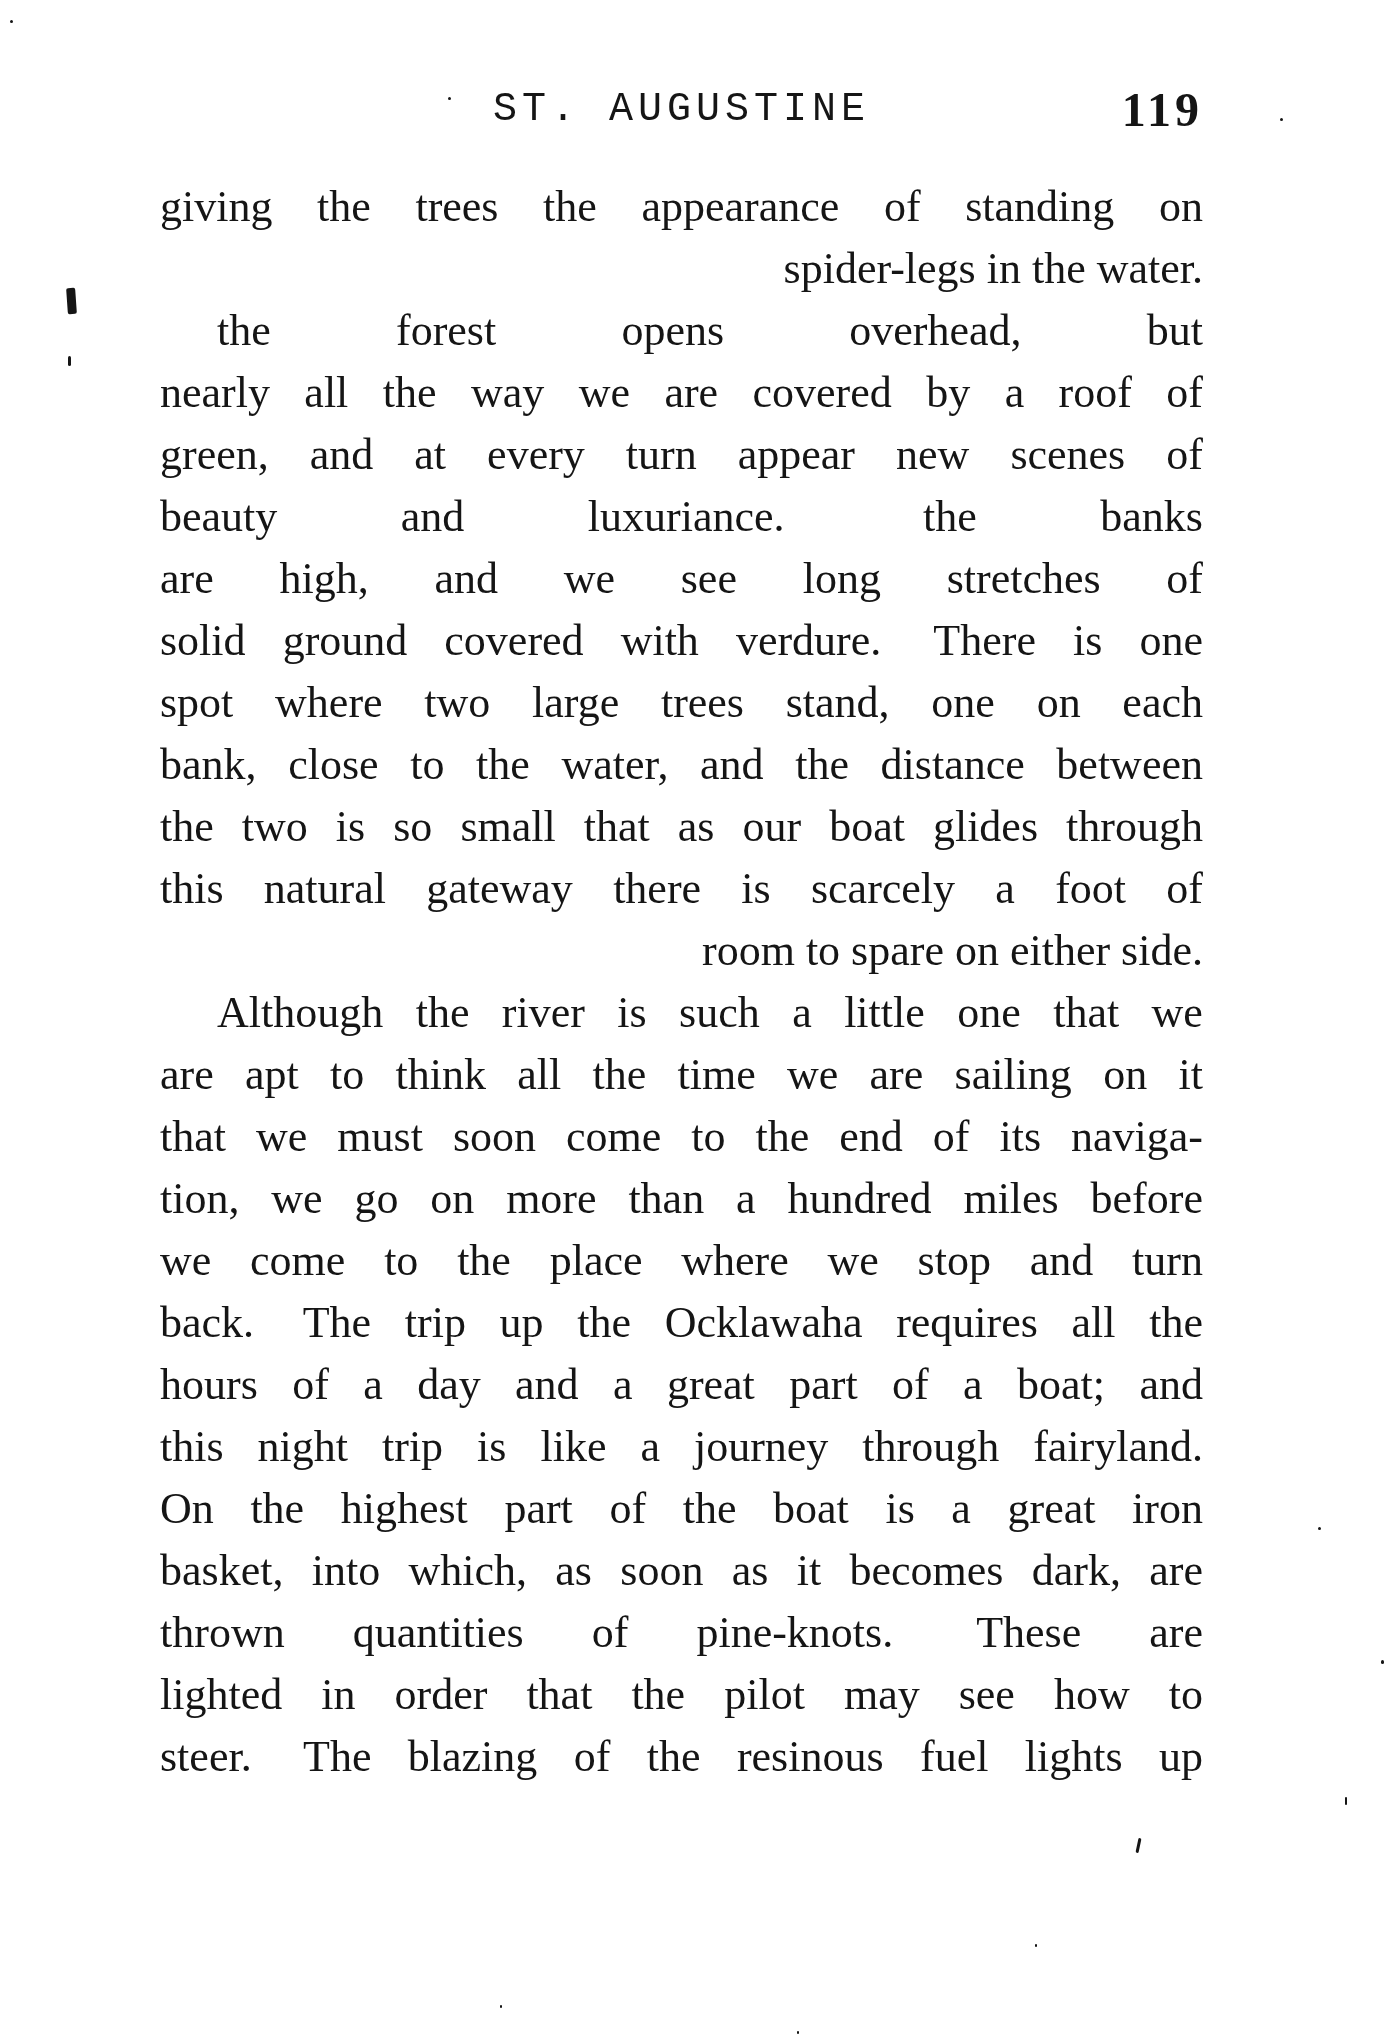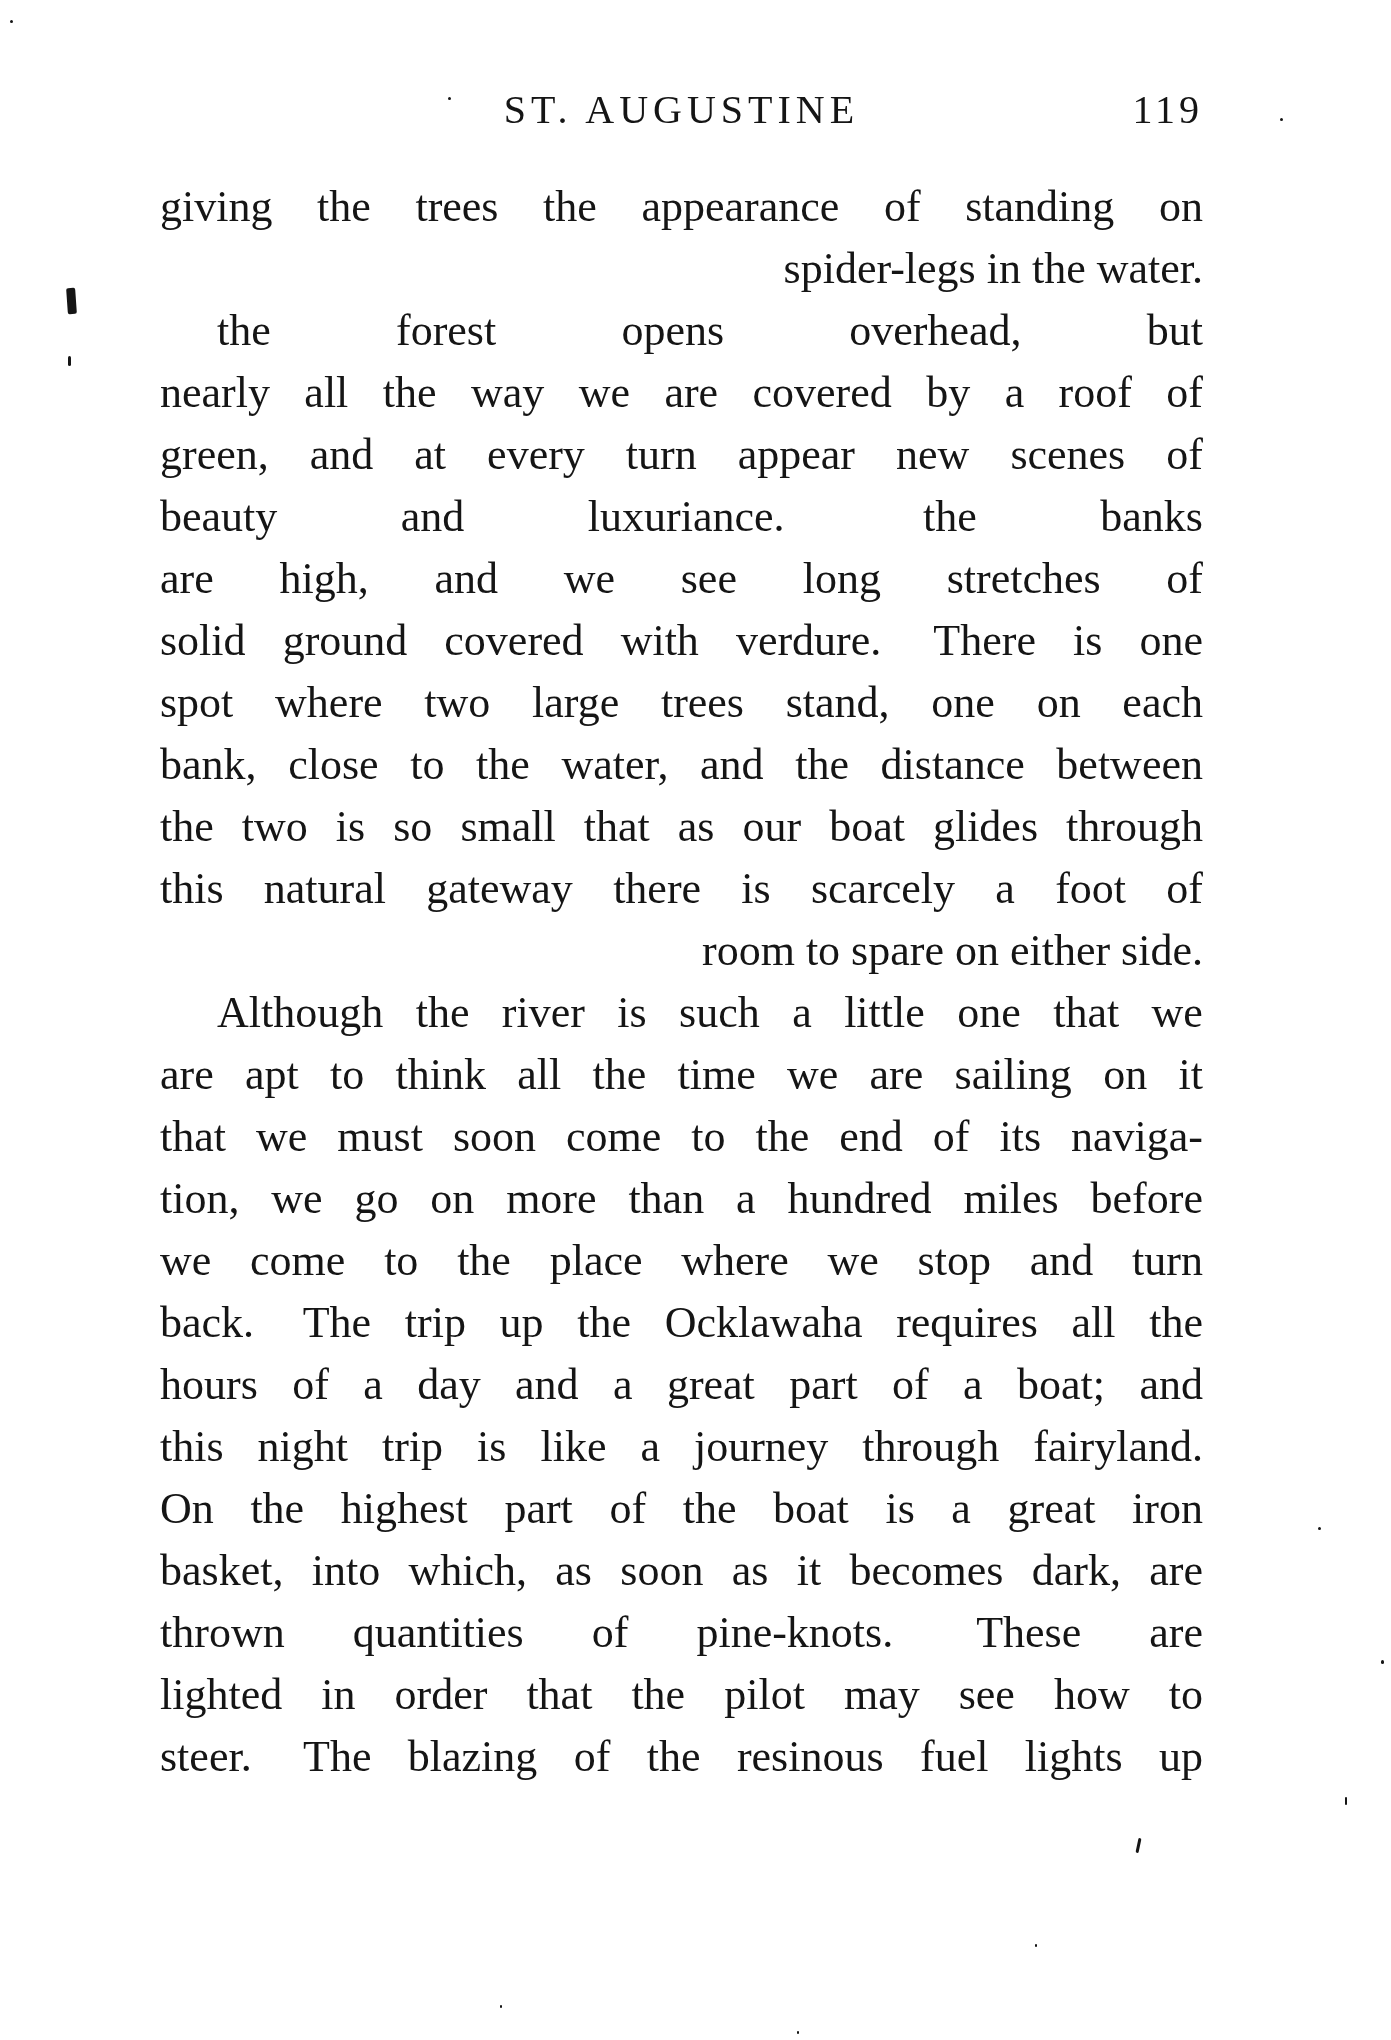--- a/index.html
+++ b/index.html
@@ -25,28 +25,30 @@
   }
   .running-title {
     position: absolute;
     left: 0;
     right: 0;
     text-align: center;
     font-size: 40px;
     letter-spacing: 5px;
     line-height: 44px;
     white-space: pre;
+    font-family: Liberation Mono, monospace;
   }
   .page-number {
     position: absolute;
     right: 0;
     top: 0;
-    font-size: 40px;
+    font-size: 48px;
     letter-spacing: 4px;
     line-height: 44px;
+    font-weight: bold;
   }
   .body-text {
     position: absolute;
     top: 176px;
     left: 160px;
     width: 1043px;
     text-align: right;
   }
   .line {
     height: 62px;

